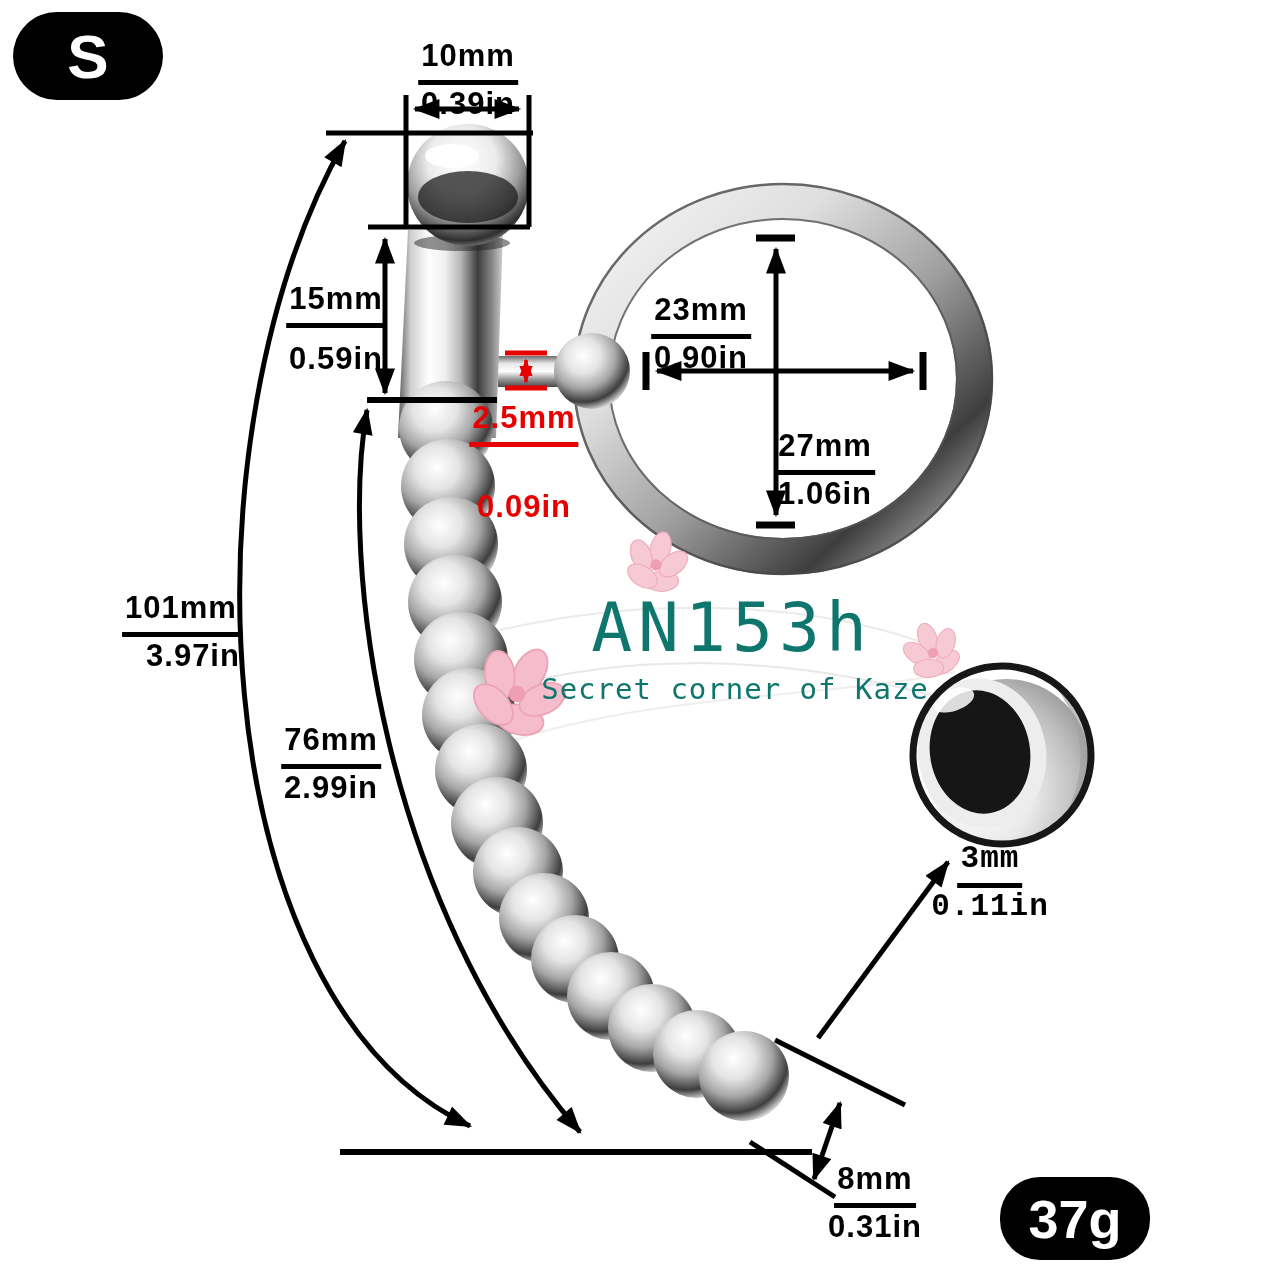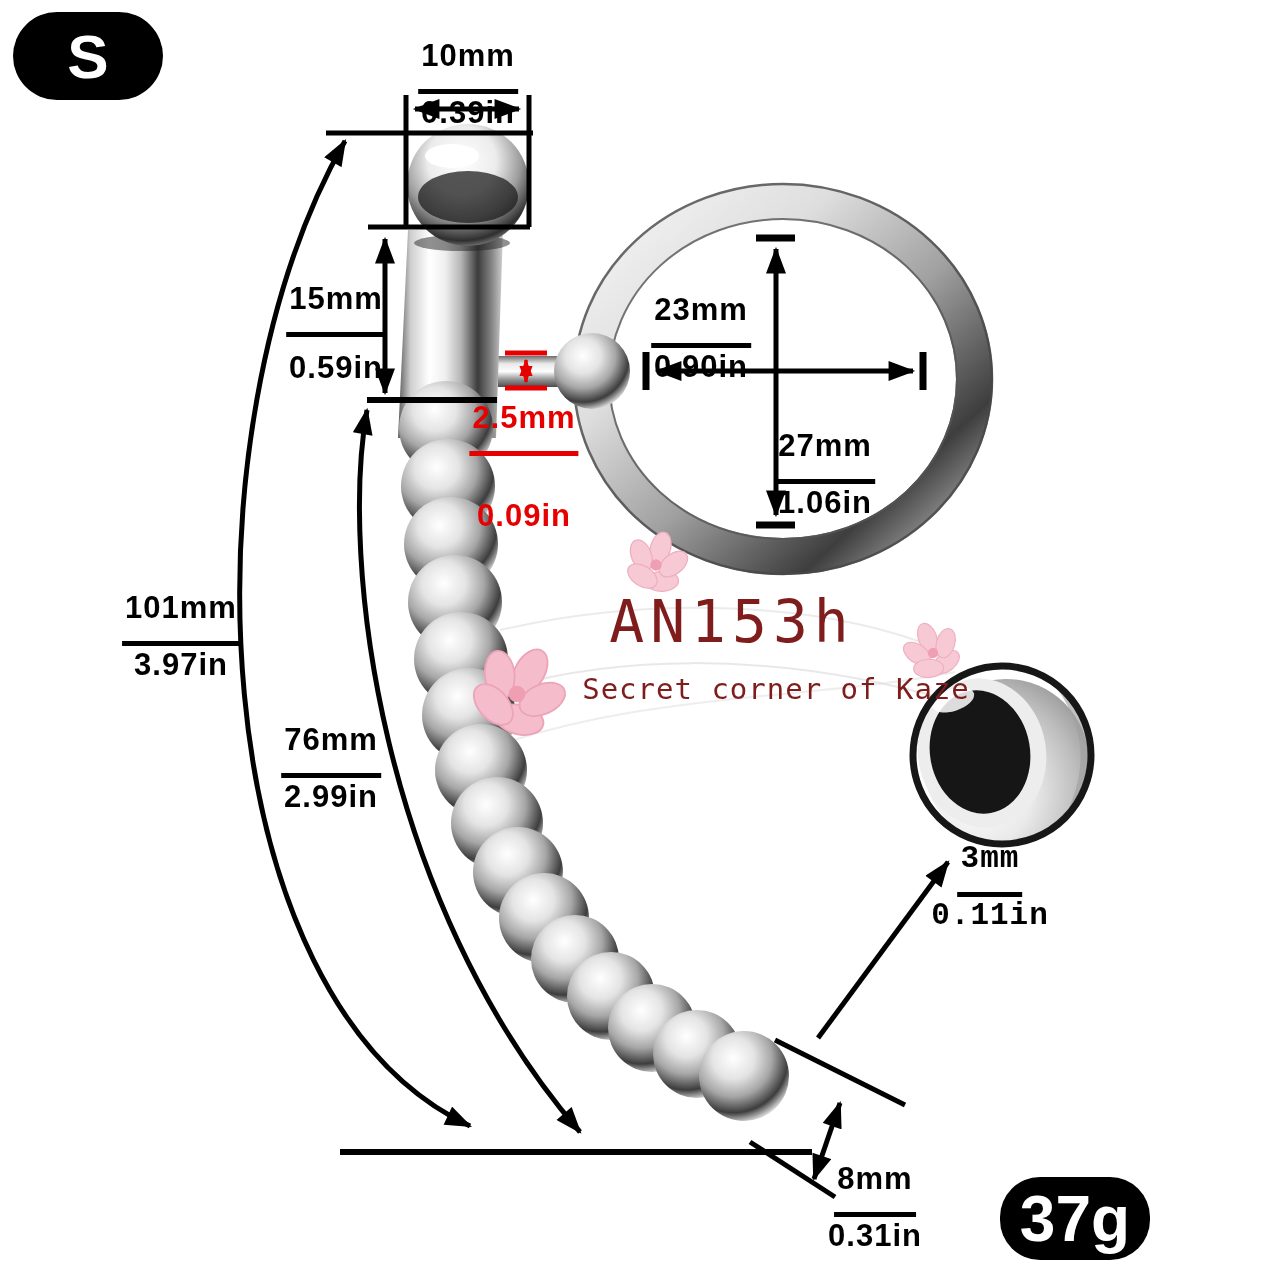--- a/index.html
+++ b/index.html
@@ -3,33 +3,33 @@
 <meta charset="utf-8">
 <style>
   html,body{margin:0;padding:0;background:#fff;}
   .stage{position:relative;width:1280px;height:1280px;background:#ffffff;overflow:hidden;
          font-family:"Liberation Sans",sans-serif;}
   .stage svg{position:absolute;left:0;top:0;}
   
   .frac{position:absolute;display:flex;flex-direction:column;align-items:center;
         transform:translateX(-50%);color:#000;font-weight:700;font-size:31px;
         line-height:1.05;letter-spacing:1px;white-space:nowrap;z-index:3;}
-  .frac .t{border-bottom:5px solid currentColor;padding:0 3px 16px 3px;}
+  .frac .t{border-bottom:5px solid currentColor;padding:0 3px 7px 3px;}
   .frac .b{padding-top:3px;}
   .frac.red{color:#e60000;gap:41px;}
   .badge{position:absolute;background:#000;color:#fff;display:flex;align-items:center;
          justify-content:center;font-weight:700;z-index:4;}
   .badge.size{left:13px;top:12px;width:150px;height:88px;border-radius:44px;font-size:62px;}
-  .badge.weight{left:1000px;top:1177px;width:150px;height:83px;border-radius:40px;font-size:64px;}
+  .badge.weight{left:1000px;top:1177px;width:150px;height:83px;border-radius:40px;font-size:54px;}
   .wm1{position:absolute;left:732px;top:588px;transform:translateX(-50%);z-index:2;
-       font-family:"DejaVu Sans Mono",monospace;font-size:58px;letter-spacing:6px;
-       color:#7f1d1d;white-space:nowrap;}
-  .wm2{position:absolute;left:776px;top:672px;transform:translateX(-50%);z-index:2;
+       font-family:"DejaVu Sans Mono",monospace;font-size:68px;letter-spacing:6px;
+       color:#0f766e;white-space:nowrap;}
+  .wm2{position:absolute;left:735px;top:672px;transform:translateX(-50%);z-index:2;
        font-family:"DejaVu Sans Mono",monospace;font-size:29px;letter-spacing:1px;
-       color:#7f1d1d;white-space:nowrap;text-align:center;}
+       color:#0f766e;white-space:nowrap;text-align:center;}
 </style>
 </head>
 <body>
 
 <div class="stage">
 
   <svg width="1280" height="1280" viewBox="0 0 1280 1280">
     <defs>
       <marker id="ab" viewBox="0 0 12 9" refX="11" refY="4.5" markerWidth="5.5" markerHeight="4" orient="auto-start-reverse" markerUnits="strokeWidth">
         <path d="M0,0 L12,4.5 L0,9 Z" fill="#000"></path>
@@ -234,21 +234,21 @@
   <div class="frac" style="left:701px;top:294px;justify-content:flex-end;">
     <span class="t">23mm</span>
     <span class="b">0.90in</span>
   </div>
 
   <div class="frac" style="left:825px;top:430px;justify-content:space-between;">
     <span class="t">27mm</span>
     <span class="b">1.06in</span>
   </div>
 
-  <div class="frac" style="left:181px;top:592px;">
+  <div class="frac" style="left:181px;top:592px;align-items:flex-end;">
     <span class="t">101mm</span>
     <span class="b">3.97in</span>
   </div>
 
   <div class="frac" style="left:331px;top:724px;">
     <span class="t">76mm</span>
     <span class="b">2.99in</span>
   </div>
 
   <div class="frac" style="left:875px;top:1115px;margin-top:48px;">

